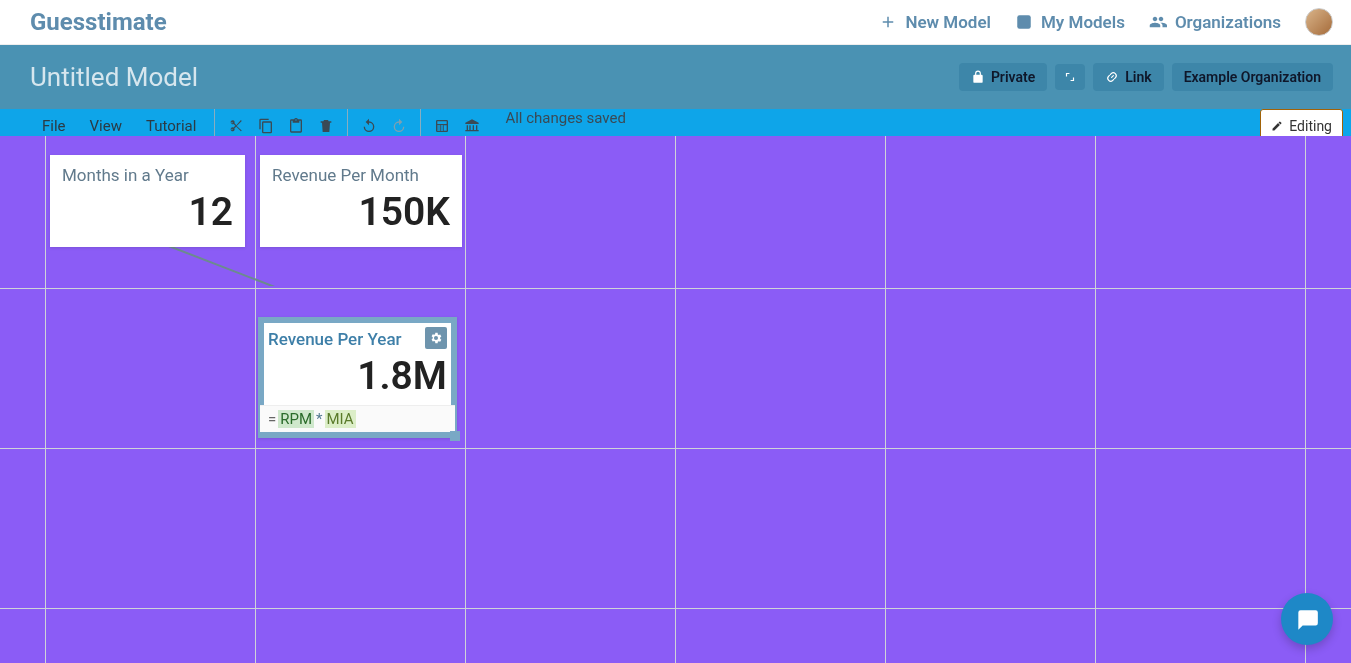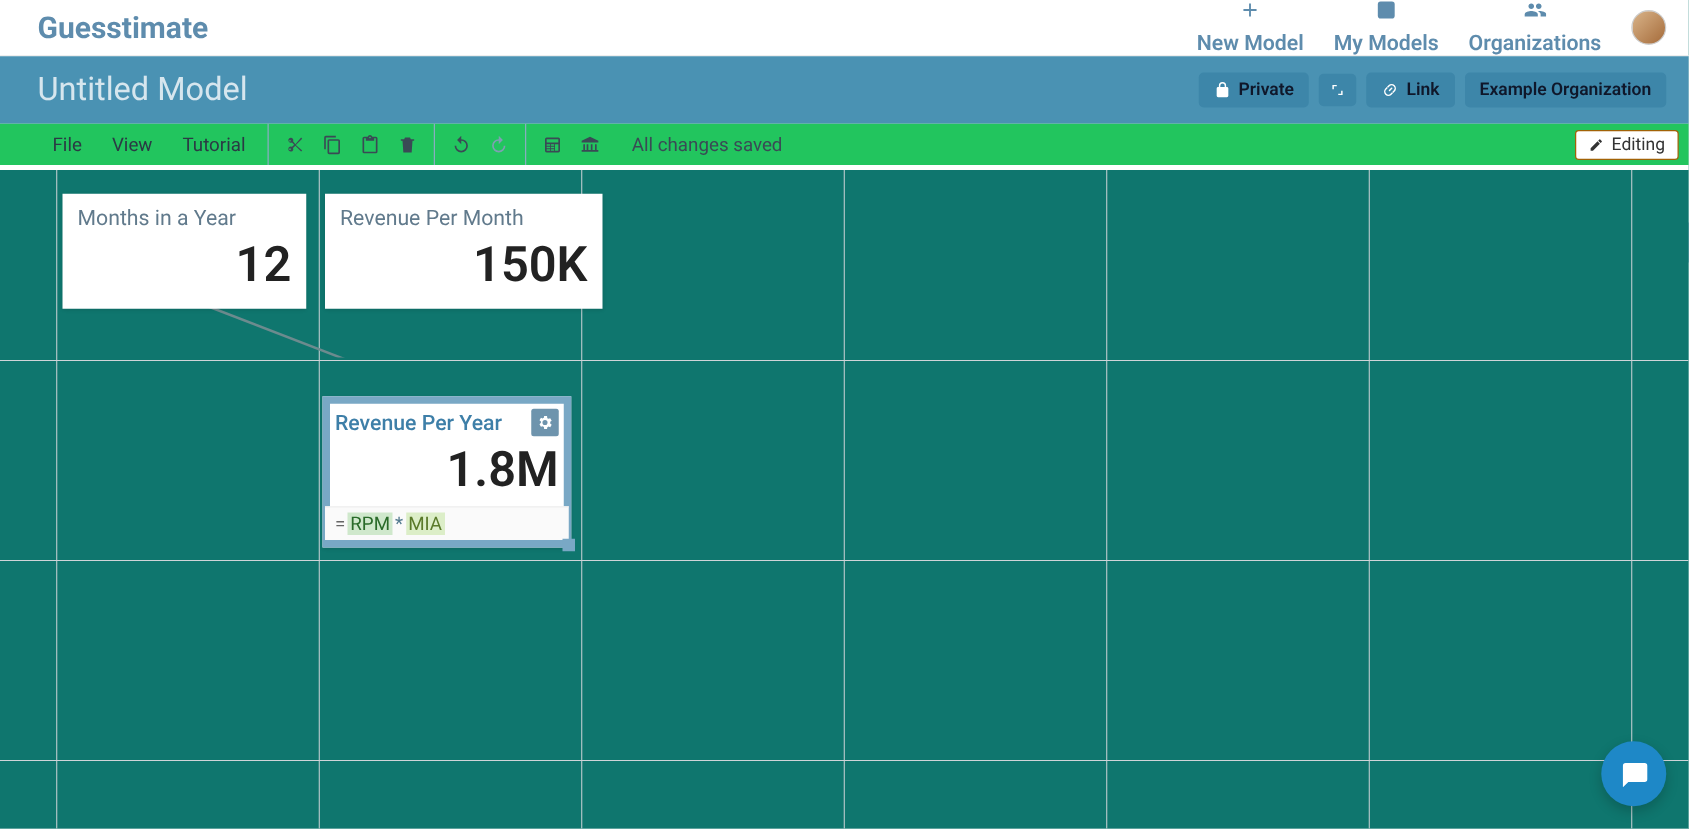--- a/index.html
+++ b/index.html
@@ -2,46 +2,46 @@
 <html><head>
 <meta charset="utf-8">
 <style>
 * { margin: 0; padding: 0; box-sizing: border-box; font-family: -apple-system, BlinkMacSystemFont, "Segoe UI", Roboto, "Helvetica Neue", Arial, sans-serif; }
 body { width: 1351px; height: 663px; background: #fff; overflow: hidden; position: relative; }
 
 
 .topnav { height: 45px; display: flex; align-items: center; padding: 0 18px 0 30px; border-bottom: 1px solid #eee; }
 .brand { color: #5E8CAD; font-size: 24px; font-weight: 700; }
 .topnav-right { margin-left: auto; display: flex; align-items: center; gap: 24px; }
-.topnav-item { display: flex; align-items: center; gap: 8px; color: #5E8CAD; font-size: 17px; font-weight: 600; cursor: pointer; flex-direction: column; }
+.topnav-item { display: flex; align-items: center; gap: 8px; color: #5E8CAD; font-size: 17px; font-weight: 600; cursor: pointer; }
 .topnav-item svg { width: 18px; height: 18px; fill: #5E8CAD; }
 .avatar { width: 28px; height: 28px; border-radius: 50%; background: linear-gradient(135deg,#d9b48a,#a56b3a); border:1px solid #ccc; }
 
 
-.titlebar { height: 54px; background: #4A92B3; display: flex; align-items: center; padding: 0 18px 0 30px; color: #D3E3EC; }
+.titlebar { height: 64px; background: #4A92B3; display: flex; align-items: center; padding: 0 18px 0 30px; color: #D3E3EC; }
 .model-title { font-size: 26px; font-weight: 400; color: #D6E6EE; }
 .titlebar-right { margin-left: auto; display: flex; align-items: center; gap: 8px; }
 .tbtn { background: #3D86A9; color: #0f172a; font-size: 14px; font-weight: 600; padding: 6px 12px; border-radius: 4px; display: flex; align-items: center; gap: 6px; cursor: pointer; border: none; }
 .tbtn svg { width: 14px; height: 14px; fill: #fff; }
 .tbtn.icon-only { padding: 6px 8px; }
 
 
-.toolbar { height: 33px; background: #22c55e; display: flex; align-items: center; padding: 0 8px 0 30px; color: #333; font-size: 15px; }
+.toolbar { height: 33px; background: #0ea5e9; display: flex; padding: 0 8px 0 30px; color: #333; font-size: 15px; }
 .tool-group { display: flex; align-items: center; height: 100%; }
 .tool-text { padding: 0 12px; cursor: pointer; color: #2b3a44; }
 .tool-sep { width: 1px; height: 100%; background: #88ADC0; margin: 0 6px; }
 .tool-icon { width: 30px; height: 100%; display:flex; align-items:center; justify-content:center; cursor:pointer; color:#3a4a55; }
 .tool-icon svg { width:16px; height:16px; fill:#3a4a55; }
 .tool-icon.disabled svg { fill: #7ea0b2; }
 .save-status { margin-left: 18px; color:#3a4a55; }
 .toolbar-right { margin-left:auto; display:flex; align-items:center; gap:6px; background:#fff; border:1px solid #a16207; border-radius:3px; padding:3px 10px; font-size:14px; cursor:pointer; }
 .toolbar-right svg { width:12px; height:12px; fill:#333; }
 
 
-.canvas { position: absolute; top: 136px; left:0; right:0; bottom:0; background: #0f766e; overflow:hidden;text-decoration:underline; }
+.canvas { position: absolute; top: 136px; left:0; right:0; bottom:0; background: #8b5cf6; overflow:hidden;text-decoration:underline; }
 .gridlines::before { content:""; position:absolute; inset:0; background-image: linear-gradient(to right, #cfd4d8 1px, transparent 1px), linear-gradient(to bottom, #cfd4d8 1px, transparent 1px); background-size: 210px 160px; background-position: 45px -8px; }
 
 
 .side-toggle-left { position:absolute; top:140px; left:2px; width:22px; height:24px; background:#2F87C1; display:flex; align-items:center; justify-content:center; border-radius:2px; cursor:pointer; }
 .side-toggle-left svg { width:10px; height:10px; fill:#fff; }
 .side-toggle-right { position:absolute; top:178px; right:0; width:24px; height:32px; background:#5D91AE; display:flex; align-items:center; justify-content:center; border-top-left-radius:4px; border-bottom-left-radius:4px; cursor:pointer; }
 .side-toggle-right svg { width:16px; height:16px; fill:#fff; }
 
 
 .card { position:absolute; background:#fff; box-shadow: 0 1px 3px rgba(0,0,0,0.12); padding: 10px 12px 12px; }
@@ -203,21 +203,21 @@
     </defs>
     <line x1="148" y1="102" x2="350" y2="180" stroke="#6C8B8E" stroke-width="2" marker-end="url(#arrowhead)"></line>
     <line x1="357" y1="108" x2="357" y2="180" stroke="#6C8B8E" stroke-width="2" marker-end="url(#arrowhead)"></line>
   </svg>
 
   <div class="card" style="left:50px; top:19px; width:195px;">
     <div class="card-title">Months in a Year</div>
     <div class="card-value">12</div>
   </div>
 
-  <div class="card" style="left:260px; top:19px; width:222px;">
+  <div class="card" style="left:260px; top:19px; width:202px;">
     <div class="card-title">Revenue Per Month</div>
     <div class="card-value">150K</div>
   </div>
 
   <div class="card selected" style="left:258px; top:181px; width:199px;">
     <div class="gear-btn">
       <svg viewBox="0 0 24 24">
           <path d="M19.14 12.94a7.14 7.14 0 000-1.88l2.03-1.58-2-3.46-2.39.96a7.07 7.07 0 00-1.63-.94L14.8 3h-4l-.35 2.54c-.58.23-1.13.55-1.63.94l-2.39-.96-2 3.46 2.03 1.58a7.14 7.14 0 000 1.88L4.43 14.5l2 3.46 2.39-.96c.5.39 1.05.71 1.63.94L10.8 21h4l.35-2.54c.58-.23 1.13-.55 1.63-.94l2.39.96 2-3.46-2.03-1.58zM12 15.5A3.5 3.5 0 1115.5 12 3.5 3.5 0 0112 15.5z"></path>
         </svg>
     </div>

